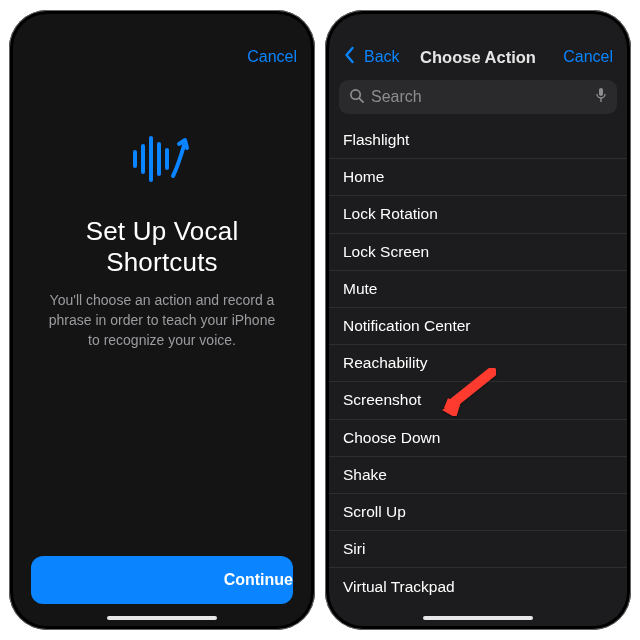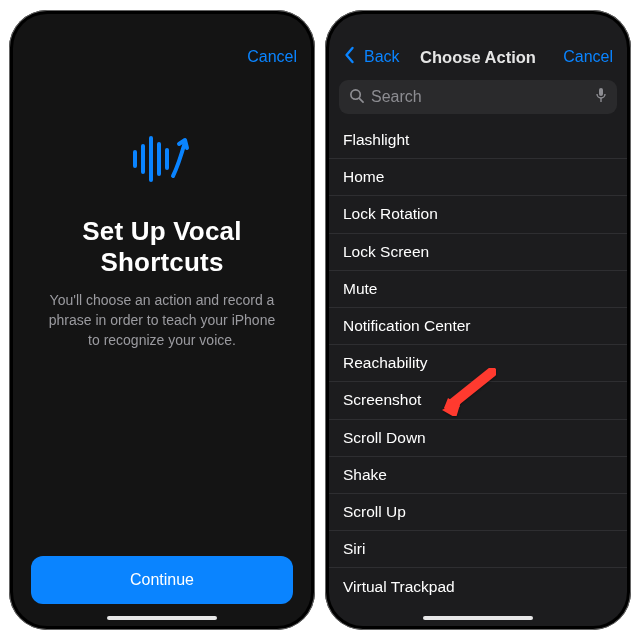--- a/index.html
+++ b/index.html
@@ -10,24 +10,24 @@
   .phone.right { left:325px; }
   .screen { position:absolute; inset:4px; background:#1c1c1e; border-radius:34px; overflow:hidden; }
   .left .screen { background:#141414; }
   .statusbar { height:24px; }
   .navbar { height:38px; display:flex; align-items:center; justify-content:space-between; padding:0 14px; font-size:16px; }
   .nav-link { color:#0a84ff; font-size:16px; }
   .nav-title { color:#e5e5e5; font-weight:700; font-size:16.5px; position:absolute; left:0; right:0; text-align:center; pointer-events:none; }
   .back { display:flex; align-items:center; gap:8px; color:#0a84ff; }
   .hero { display:flex; flex-direction:column; align-items:center; padding:0 26px; }
   .hero-icon { margin-top:56px; margin-bottom:26px; }
-  .hero-title { color:#fff; font-size:26px; font-weight:700; text-align:center; line-height:1.18; margin-bottom:14px; letter-spacing:0.2px; }
+  .hero-title { color:#fff; font-size:26px; font-weight:400; text-align:center; line-height:1.18; margin-bottom:14px; letter-spacing:0.2px; }
   .hero-sub { color:#9b9ba0; font-size:14px; text-align:center; line-height:1.4; padding:0 4px; }
   .bottom-bar { position:absolute; bottom:0; left:0; right:0; padding:0 18px 22px; }
-  .primary-btn { background:#0a84ff; color:#fff; font-size:16px; font-weight:400; text-align:center; height:48px; line-height:48px; border-radius:12px; }
+  .primary-btn { background:#0a84ff; color:#fff; font-size:16px; font-weight:700; text-align:right; height:48px; line-height:48px; border-radius:12px; }
   .home-ind { position:absolute; bottom:6px; left:50%; transform:translateX(-50%); width:110px; height:4px; border-radius:3px; background:#fff; opacity:.9; }
   
   .searchwrap { padding:4px 10px 8px; }
   .searchbar { background:#2a2a2c; height:34px; border-radius:9px; display:flex; align-items:center; padding:8px 10px; gap:7px; }
   .search-ph { color:#8d8d92; font-size:16px; flex:1; }
   .mic { color:#8d8d92; }
   .list { overflow:hidden; position:relative; }
   .row   { height:37.2px; display:flex; align-items:center; padding-left:14px; color:#fff; font-size:15.5px; border-bottom:0.5px solid #2e2e31; }
   .row:last-child { border-bottom:none; }
   .arrow { position:absolute; pointer-events:none; }
@@ -127,21 +127,21 @@
           <div class="row">
             <span>Notification Center</span>
           </div>
           <div class="row">
             <span>Reachability</span>
           </div>
           <div class="row">
             <span>Screenshot</span>
           </div>
           <div class="row">
-            <span>Scroll Down</span>
+            <span>Choose Down</span>
           </div>
           <div class="row">
             <span>Shake</span>
           </div>
           <div class="row">
             <span>Scroll Up</span>
           </div>
           <div class="row">
             <span>Siri</span>
           </div>

